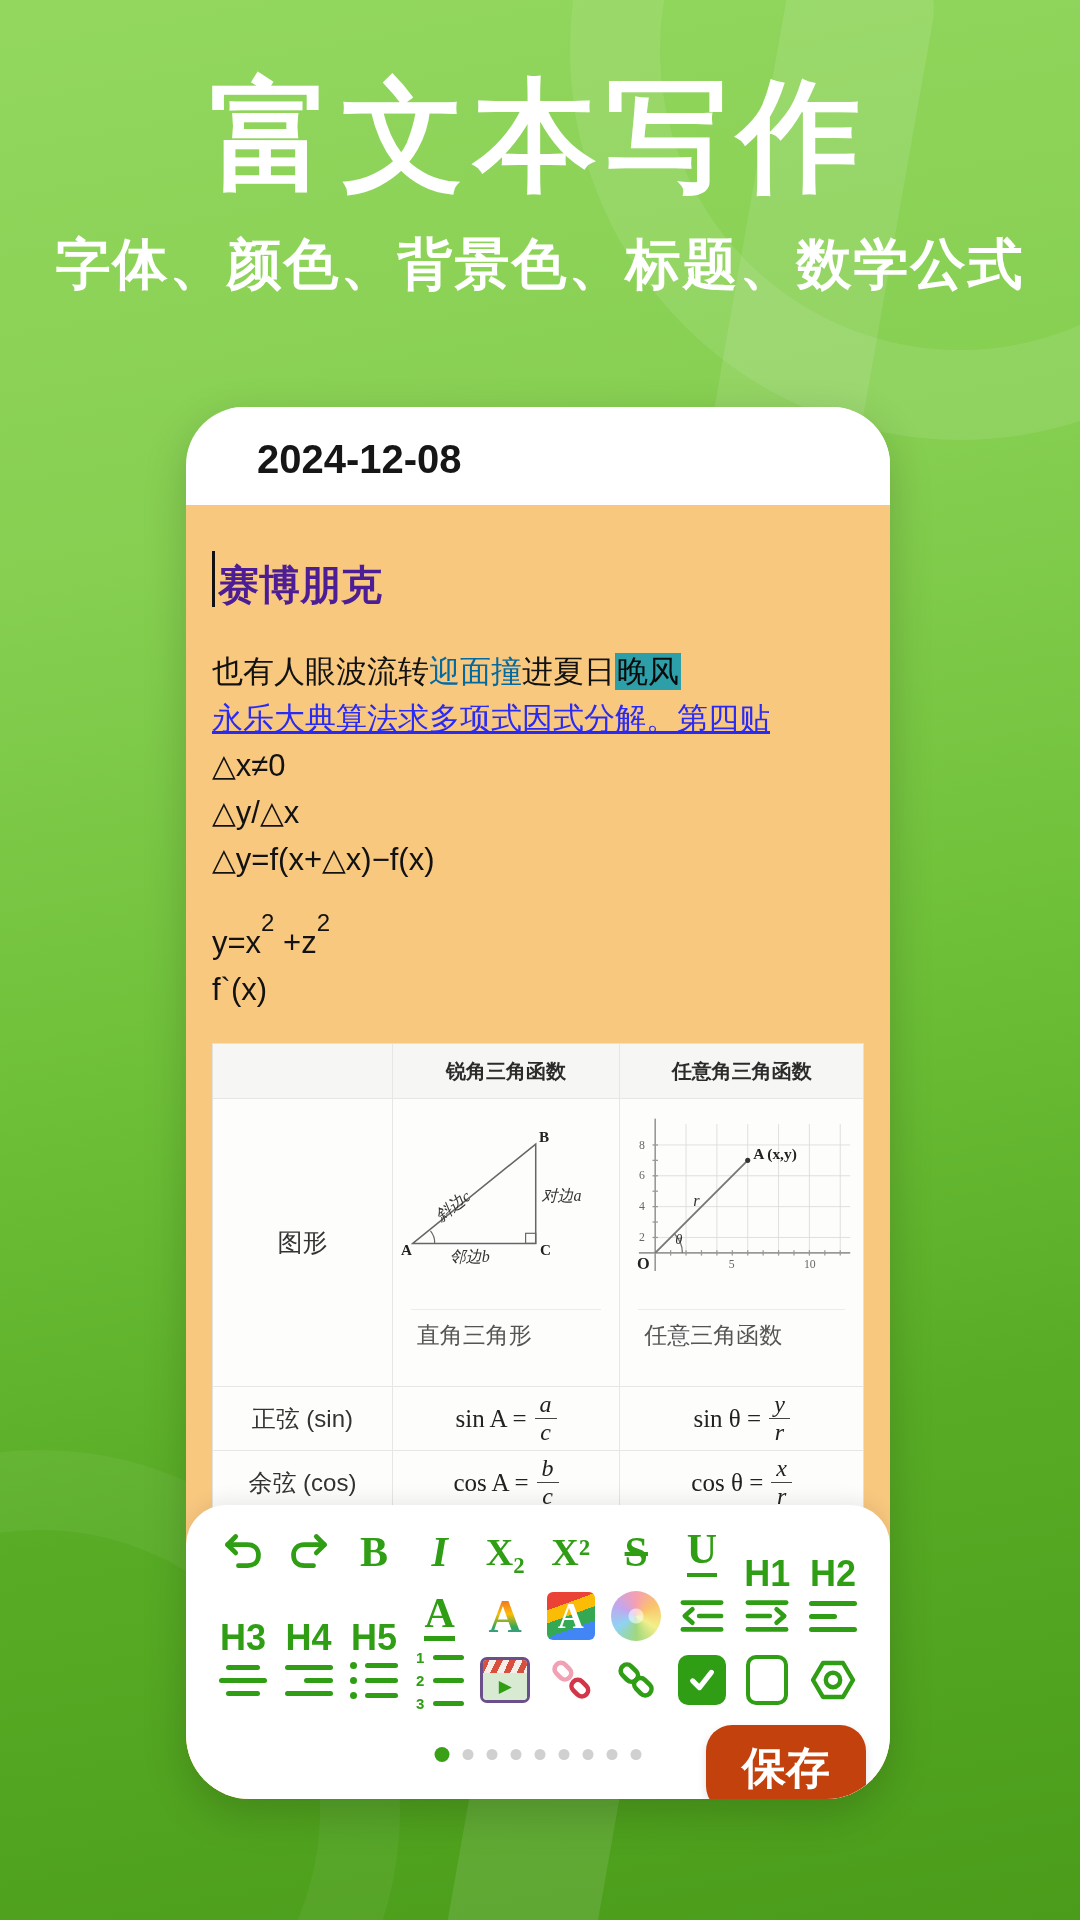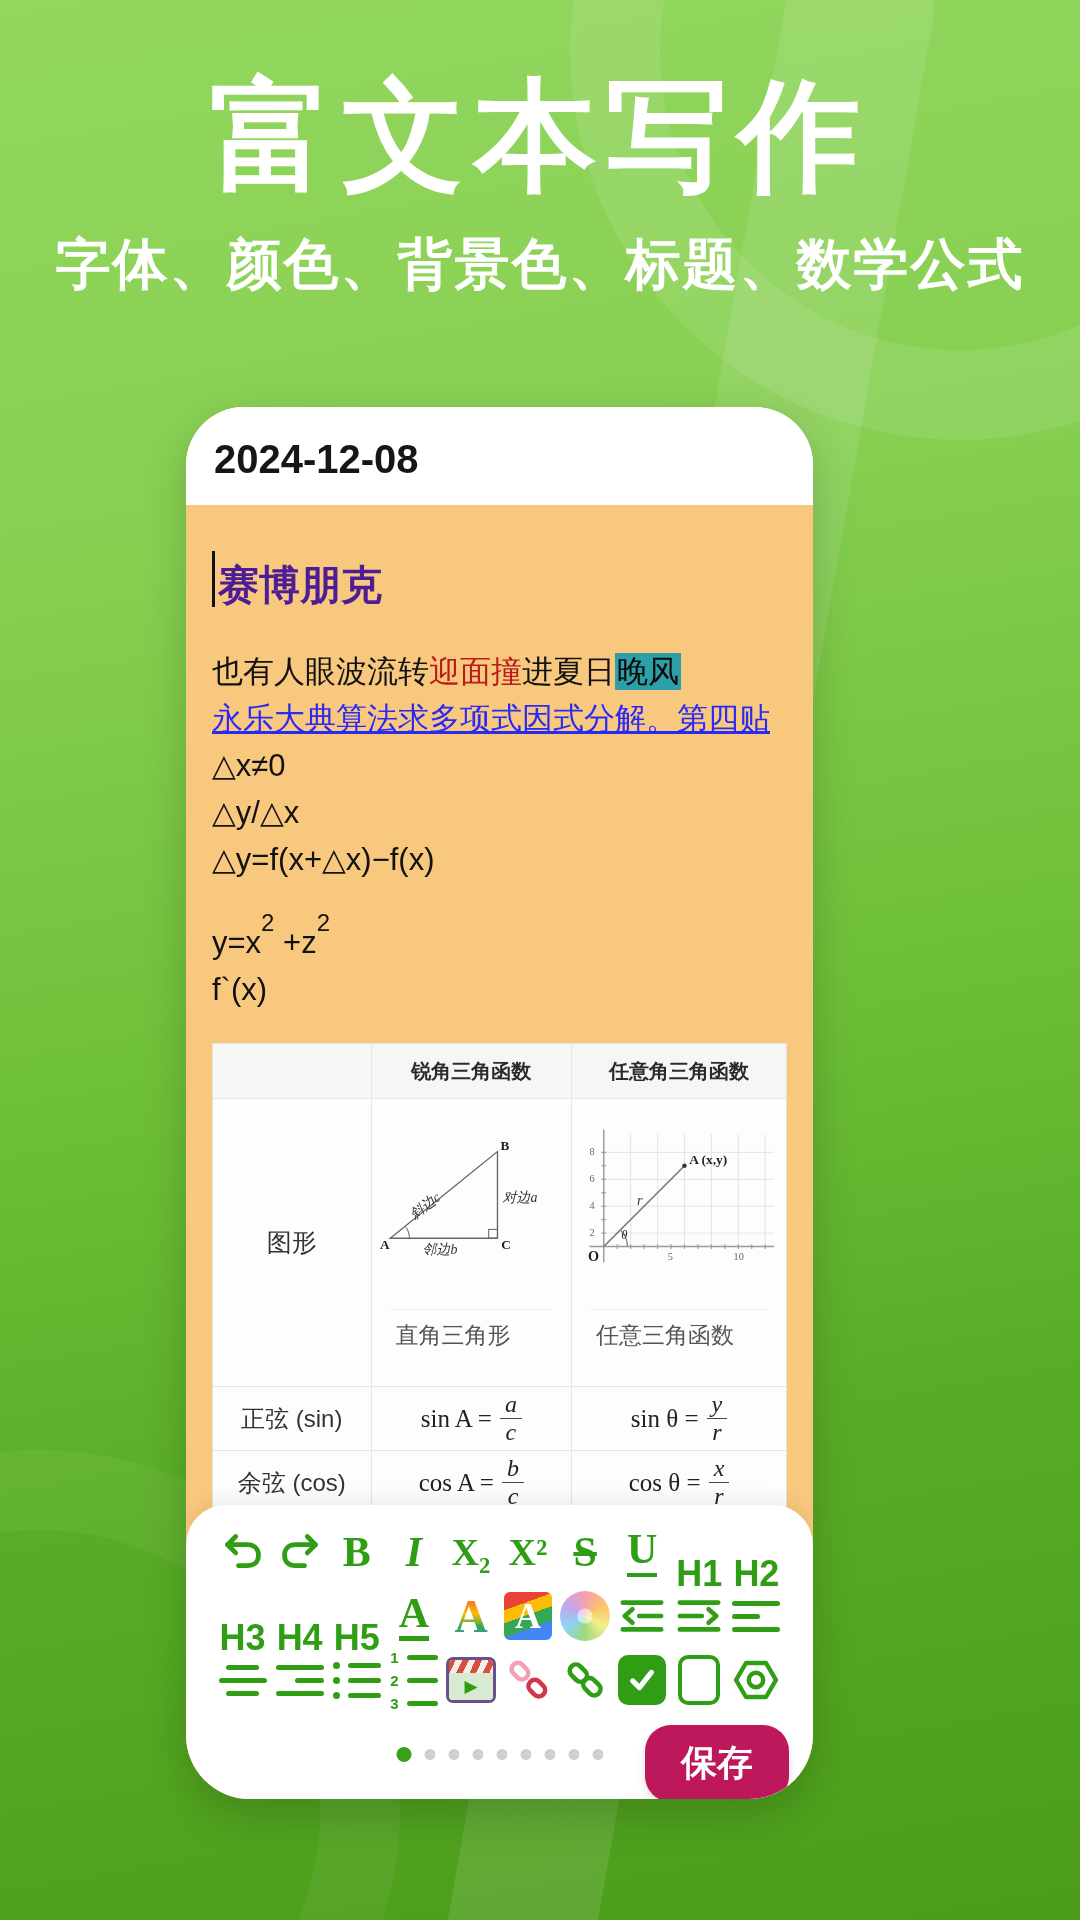--- a/index.html
+++ b/index.html
@@ -17,35 +17,35 @@
   .swirl-circle2{position:absolute;left:-320px;top:1450px;width:720px;height:720px;
     border:80px solid rgba(255,255,255,0.05);border-radius:50%;}
 
   
   .hero-title{position:absolute;top:66px;left:0;width:100%;text-align:center;
     color:#fff;font-size:122px;font-weight:900;letter-spacing:10px;line-height:1.15;}
   .hero-subtitle{position:absolute;top:228px;left:0;width:100%;text-align:center;
     color:#fff;font-size:55px;font-weight:700;letter-spacing:2px;}
 
   
-  .phone{position:absolute;left:186px;top:407px;width:627px;height:1392px;
+  .phone{position:absolute;left:186px;top:407px;width:704px;height:1392px;
     background:#fff;border-radius:58px 58px 64px 64px;overflow:hidden;
-    box-shadow:0 14px 44px rgba(0,0,0,0.18);}
+    box-shadow:0 14px 44px rgba(0,0,0,0.18);padding-left:43px;}
   .note-header{height:98px;background:#fff;padding:30px 0 0 28px;}
   .note-date{font-size:40px;font-weight:700;color:#161616;}
   .note-body{position:absolute;top:98px;left:0;right:0;bottom:0;
     background:#f9c87f;padding:0 26px;color:#111;}
   .note-title{margin-top:46px;font-size:41px;font-weight:800;line-height:1.2;color:#4c1d95;}
   .caret{display:inline-block;width:3px;height:56px;background:#111;
     vertical-align:-8px;margin-right:3px;}
   .para{margin-top:38px;font-size:31px;line-height:47px;color:#121212;}
   .seg-bold{font-weight:700;}
   .seg-strike{text-decoration:line-through;}
   .seg-underline{text-decoration:underline;}
-  .seg-pink{color:#b91c1c;}
+  .seg-pink{color:#0369a1;}
   .seg-teal{background:#2d9fa8;color:#0a0a0a;padding:1px 2px;}
   .link-line{color:#2a2af5;text-decoration:underline;}
   .math-line{font-size:31px;line-height:47px;color:#121212;}
   .math-line.sups{padding-top:16px;}
   .msup{font-size:24px;vertical-align:22px;}
 
   
   .ttable{margin-top:30px;background:#fdfdfc;border:1px solid #e2e2e0;color:#333;}
   .t-row{display:grid;grid-template-columns:27.5% 35% 37.5%;}
   .t-cell{border-left:1px solid #e6e6e4;display:flex;align-items:center;justify-content:center;}
@@ -98,22 +98,22 @@
   .video-body{flex:1;background:#d9ead3;display:flex;align-items:center;justify-content:center;
     color:#2f9e14;font-size:17px;line-height:1;}
   .cb-checked{width:48px;height:50px;border-radius:10px;background:#2f9e14;
     display:flex;align-items:center;justify-content:center;}
   .cb-empty{width:42px;height:50px;border-radius:10px;border:4px solid #2f9e14;background:#fff;}
   .tb-footer{position:relative;height:84px;}
   .dots{position:absolute;left:50%;top:32px;transform:translateX(-50%);
     display:flex;align-items:center;gap:13px;}
   .dot{width:11px;height:11px;border-radius:50%;background:#d0d0d0;}
   .dot.active{width:15px;height:15px;background:#3aa017;}
-  .save-btn{position:absolute;right:-4px;top:10px;background:#be185d;color:#fff;
-    border:0;border-radius:26px;padding:14px 36px;font-size:36px;font-weight:700;cursor:pointer;
+  .save-btn{position:absolute;right:-4px;top:10px;background:#c2410c;color:#fff;
+    border:0;border-radius:26px;padding:14px 36px;font-size:44px;font-weight:700;cursor:pointer;
     font-family:"Liberation Sans","DejaVu Sans",sans-serif;box-shadow:0 4px 10px rgba(0,0,0,0.12);}
   svg text{font-family:"Liberation Serif","DejaVu Serif",serif;}
 </style>
 </head>
 <body>
 
 <div class="stage">
   <div class="swirl-band"></div>
   <div class="swirl-circle"></div>
   <div class="swirl-circle2"></div>

